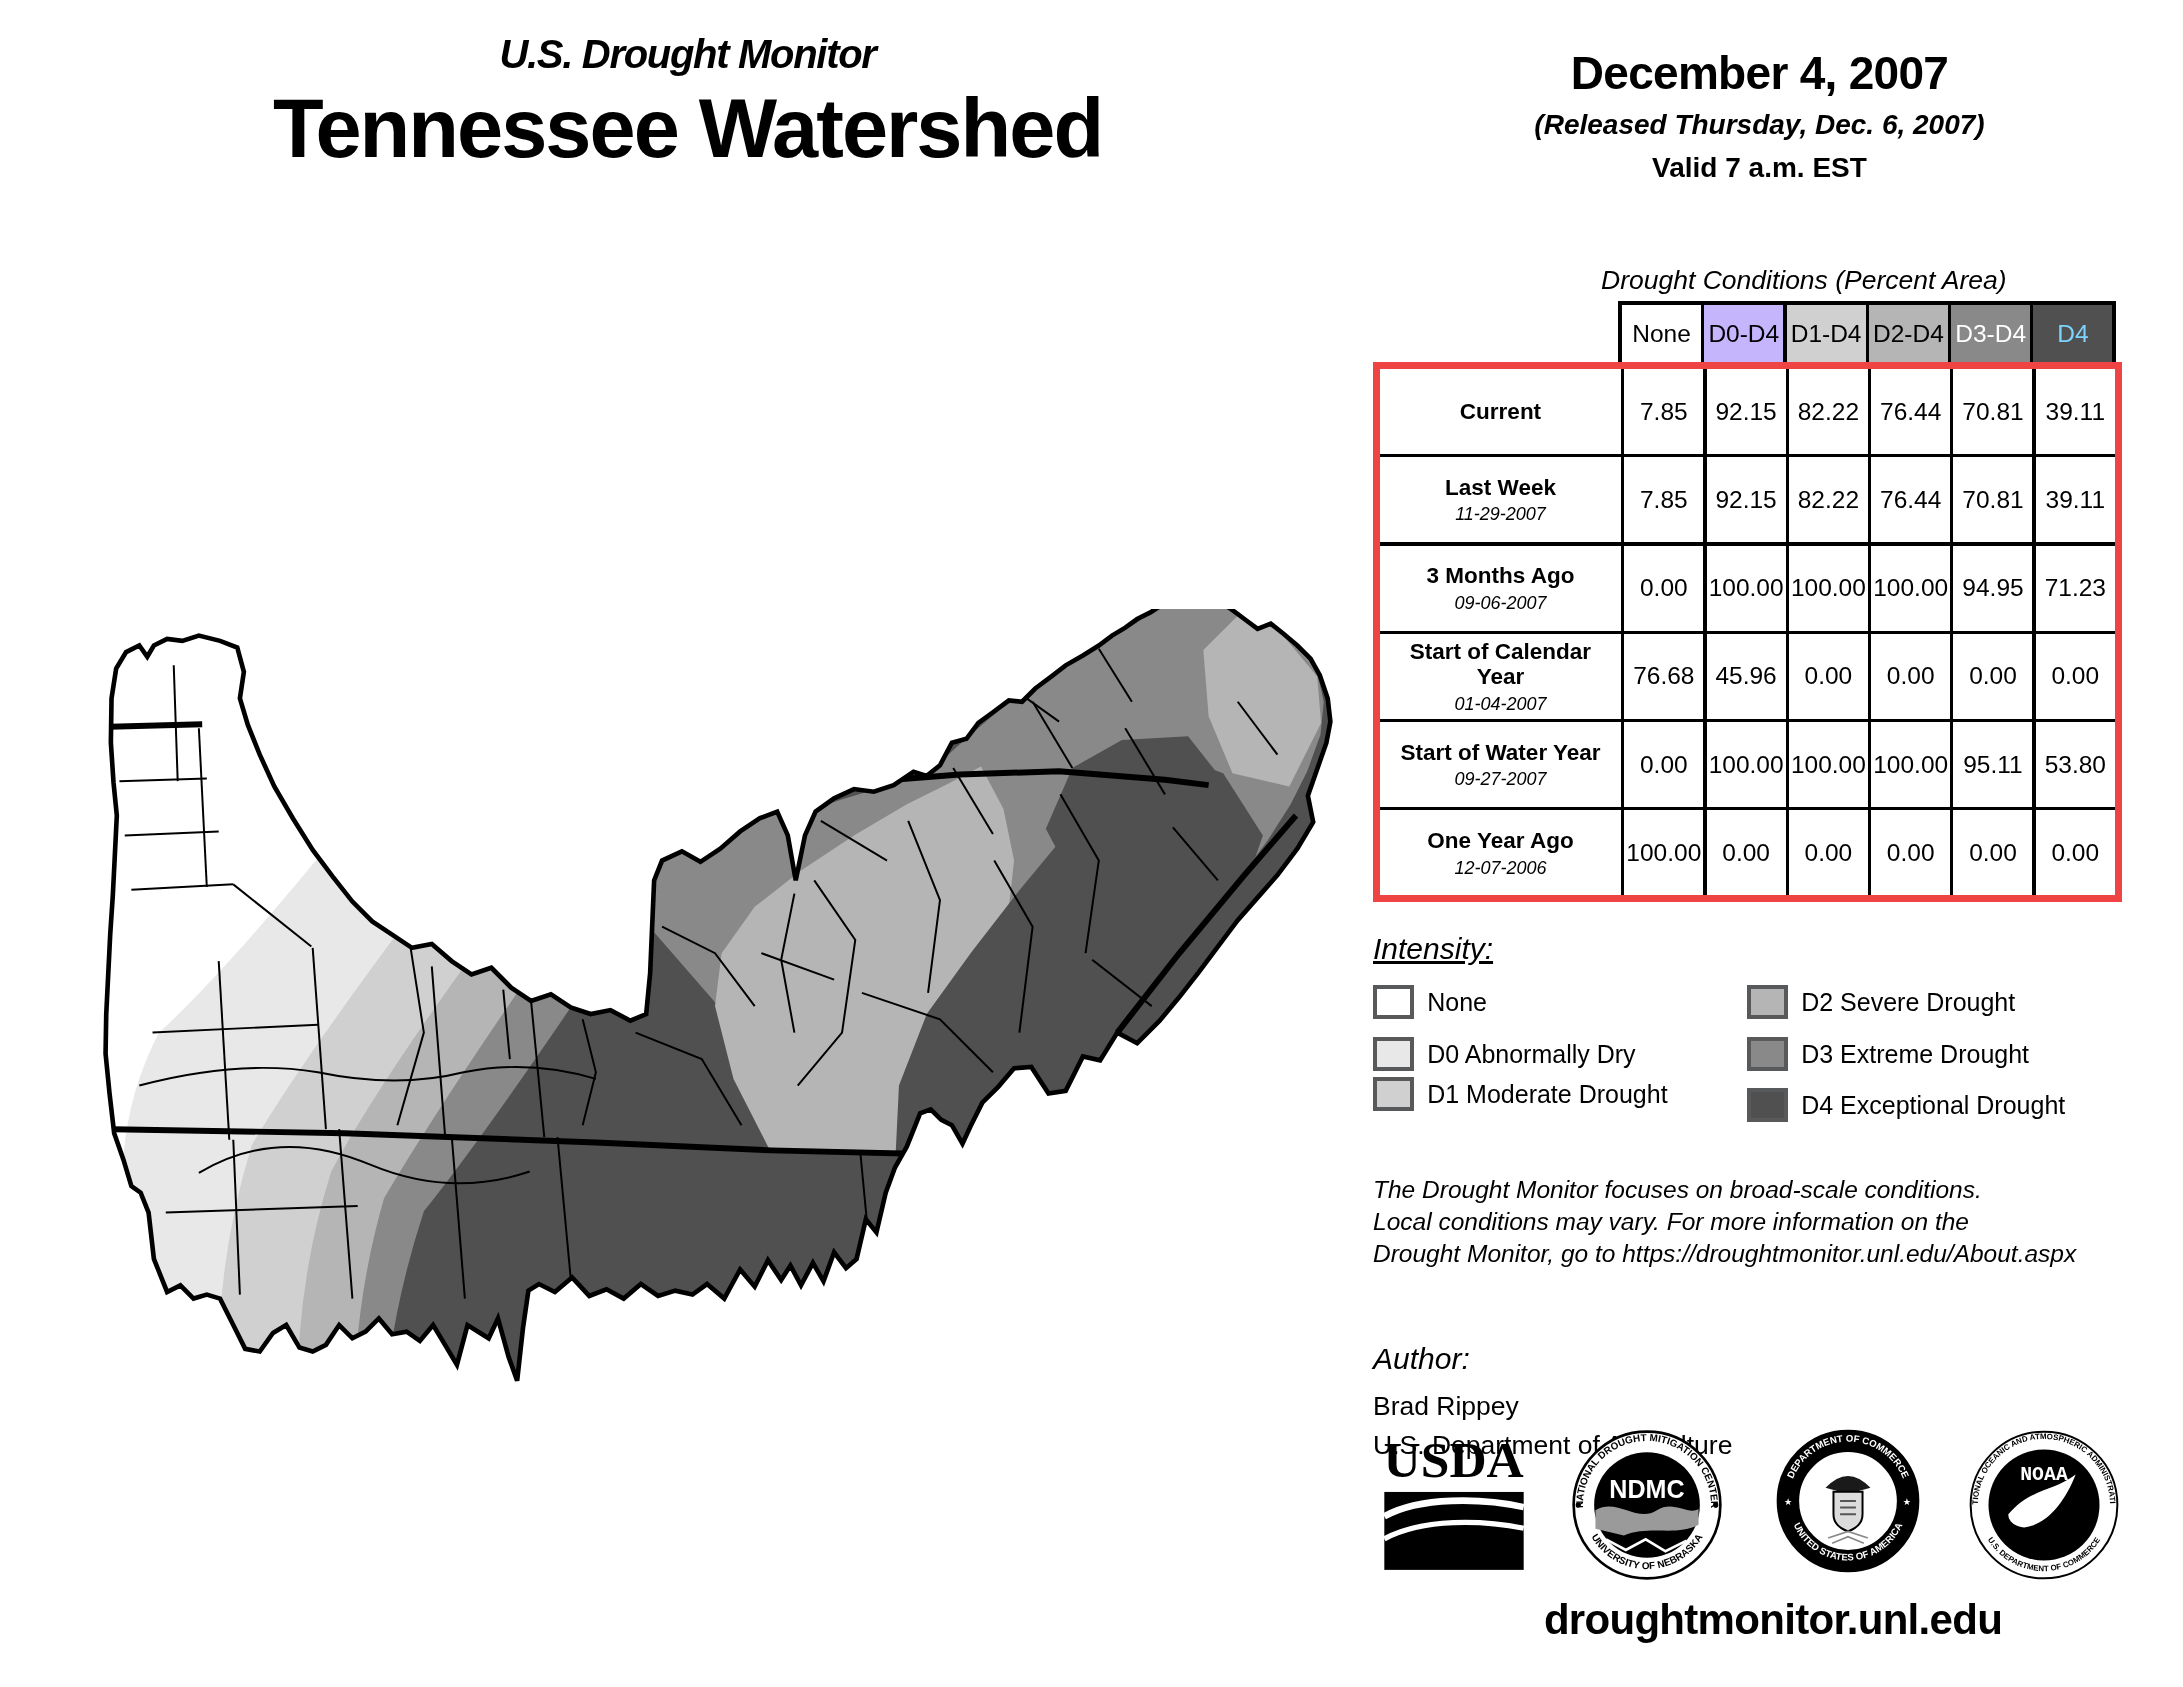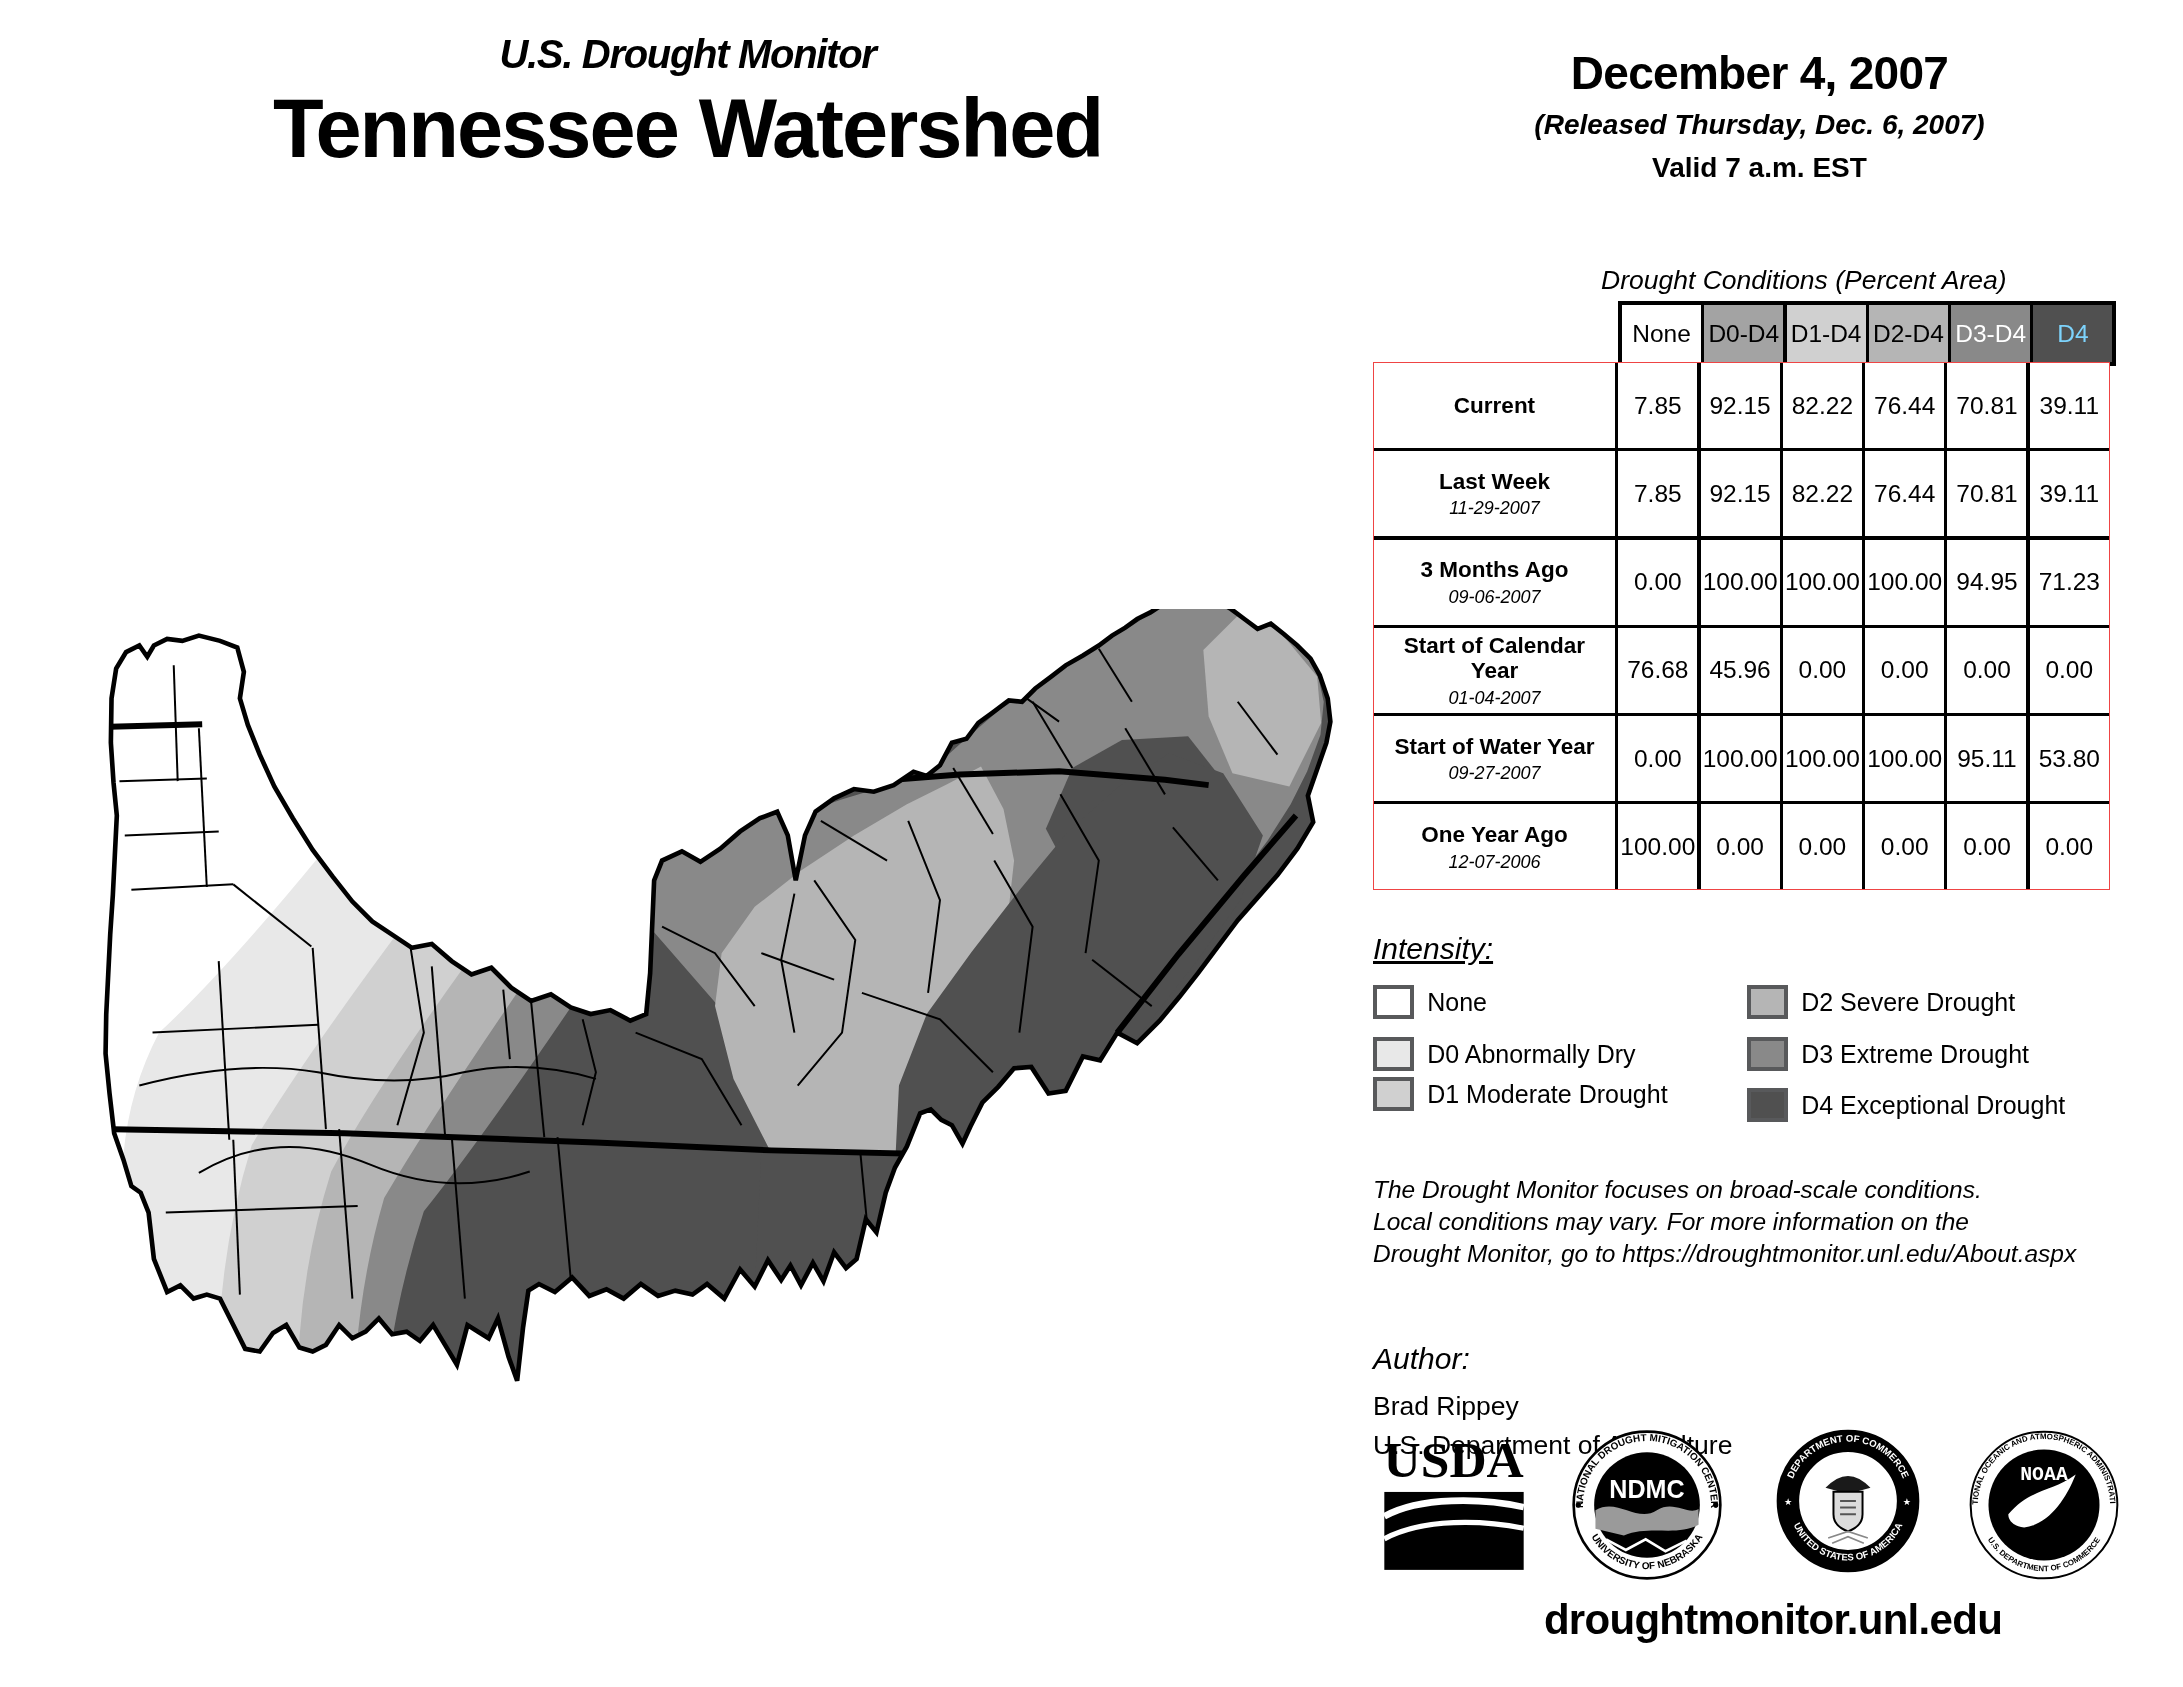--- a/index.html
+++ b/index.html
@@ -11,21 +11,21 @@
   .lt-sub{margin-top:4px;font-size:83px;font-weight:bold;letter-spacing:-2px;}
   
   .rt-wrap{left:1376px;top:46px;width:767px;text-align:center;}
   .rt-date{font-size:46px;font-weight:bold;letter-spacing:-0.7px;}
   .rt-released{margin-top:9.3px;font-size:28px;font-weight:bold;font-style:italic;}
   .rt-valid{margin-top:10.6px;font-size:28px;font-weight:bold;}
   
   .tbl-title{left:1601px;top:265px;width:523px;text-align:left;font-size:26.5px;font-style:italic;}
   .tbl-head{left:1618px;top:301px;display:grid;grid-template-columns:repeat(6,79px);grid-auto-rows:57px;gap:3.3px;border:4px solid #000;background:#000;}
   .tbl-head .th{display:flex;align-items:center;justify-content:center;font-size:24.5px;background:#fff;}
-  .tbl-body{left:1373px;top:362px;display:grid;grid-template-columns:241px repeat(6,79px);grid-auto-rows:85px;gap:3.3px;border:1px solid #ef4444;background:#000;}
+  .tbl-body{left:1373px;top:362px;display:grid;grid-template-columns:241px repeat(6,79px);grid-auto-rows:85px;gap:3.3px;border:7px solid #ef4444;background:#000;}
   .tbl-body .td{background:#fff;display:flex;align-items:center;justify-content:center;font-size:24.5px;}
   .tbl-body .rl{flex-direction:column;line-height:1.12;text-align:center;padding:0 20px;}
   .rl-main{font-weight:bold;font-size:22.5px;}
   .rl-sub{font-style:italic;font-size:18px;margin-top:4px;}
   
   .leg-title{left:1373px;top:932px;font-size:30px;font-style:italic;text-decoration:underline;}
   .leg-grid{left:1373px;top:980px;width:754px;height:159px;}
   .leg-item{position:absolute;display:flex;align-items:center;height:44px;}
   .leg-sw{width:41px;height:34px;border:4px solid #58595b;box-sizing:border-box;}
   .leg-lb{margin-left:13.2px;font-size:25px;}
@@ -150,21 +150,21 @@
       <path d="M158,1098 L305,1094"></path>
     </g>
   </g>
 
   <use href="#wspath" fill="none" stroke="#000" stroke-width="7"></use>
 </svg>
 
 <div class="abs tbl-title">Drought Conditions (Percent Area)</div>
 <div class="abs tbl-head" id="tblHead">
     <div class="th" style="background: rgb(255, 255, 255);">None</div>
-    <div class="th" style="background: #a3a3a3;">D0-D4</div>
+    <div class="th" style="background: #c4b5fd;">D0-D4</div>
     <div class="th" style="background: rgb(208, 208, 208);">D1-D4</div>
     <div class="th" style="background: rgb(181, 181, 181);">D2-D4</div>
     <div class="th" style="background: rgb(137, 137, 137); color: rgb(255, 255, 255);">D3-D4</div>
     <div class="th" style="background: rgb(80, 80, 80); color: #7dd3fc;">D4</div>
   </div>
 <div class="abs tbl-body" id="tblBody">
     <div class="td rl">
       <div class="rl-main">Current</div>
     </div>
     <div class="td">7.85</div>

